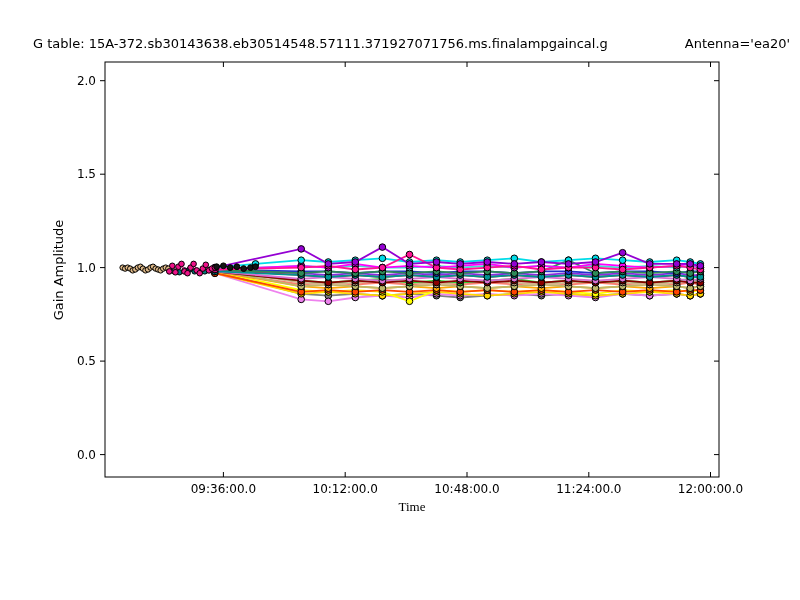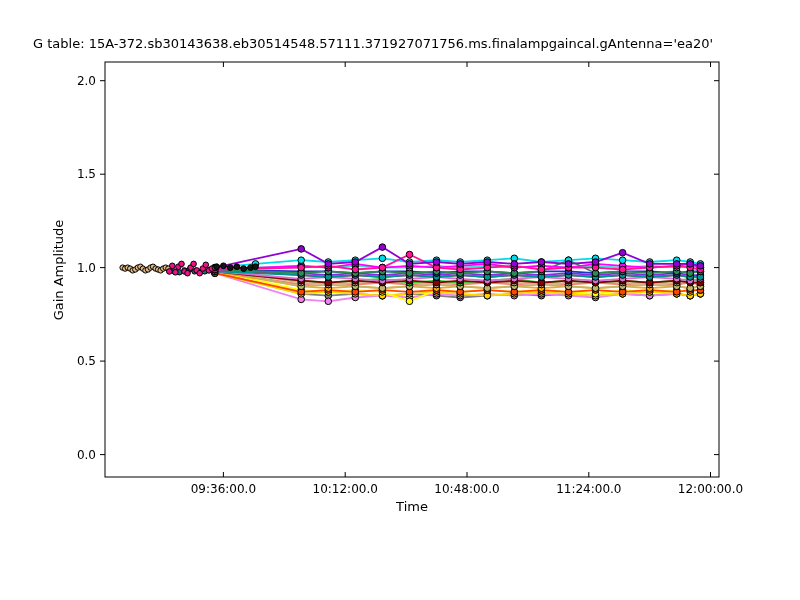--- a/index.html
+++ b/index.html
@@ -1,22 +1,22 @@
 <!DOCTYPE html>
 <html><head>
 <meta charset="utf-8">
 <style>
   html,body{margin:0;padding:0;background:#ffffff;}
   .figure{position:relative;width:800px;height:600px;background:#ffffff;
           font-family:"DejaVu Sans","Liberation Sans",sans-serif;color:#000;overflow:hidden;}
   .title-row{position:absolute;left:33px;top:36px;width:757px;display:flex;
-             font-size:13px;white-space:nowrap;}
+             justify-content:space-between;font-size:13px;white-space:nowrap;}
   .ylabel{position:absolute;left:58px;top:270px;transform:translate(-50%,-50%) rotate(-90deg);
           font-size:13px;white-space:nowrap;}
-  .xlabel{position:absolute;left:412px;top:499px;transform:translateX(-50%);font-size:13px;}
+  .xlabel{position:absolute;left:412px;top:499px;transform:translateX(-50%);font-size:13px;font-family:Liberation Serif, serif;}
   svg{position:absolute;left:0;top:0;}
   svg text{font-family:"DejaVu Sans","Liberation Sans",sans-serif;fill:#000;}
 </style>
 </head>
 <body>
 
 <div class="figure">
   <div class="title-row">
     <span>G table: 15A-372.sb30143638.eb30514548.57111.371927071756.ms.finalampgaincal.g</span>
     <span>Antenna='ea20'</span>

